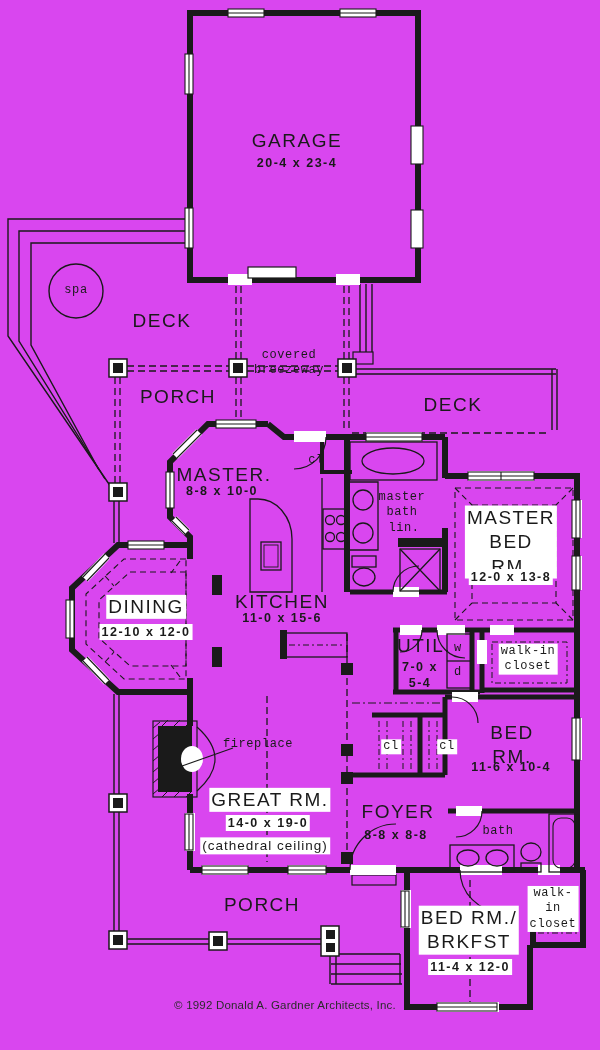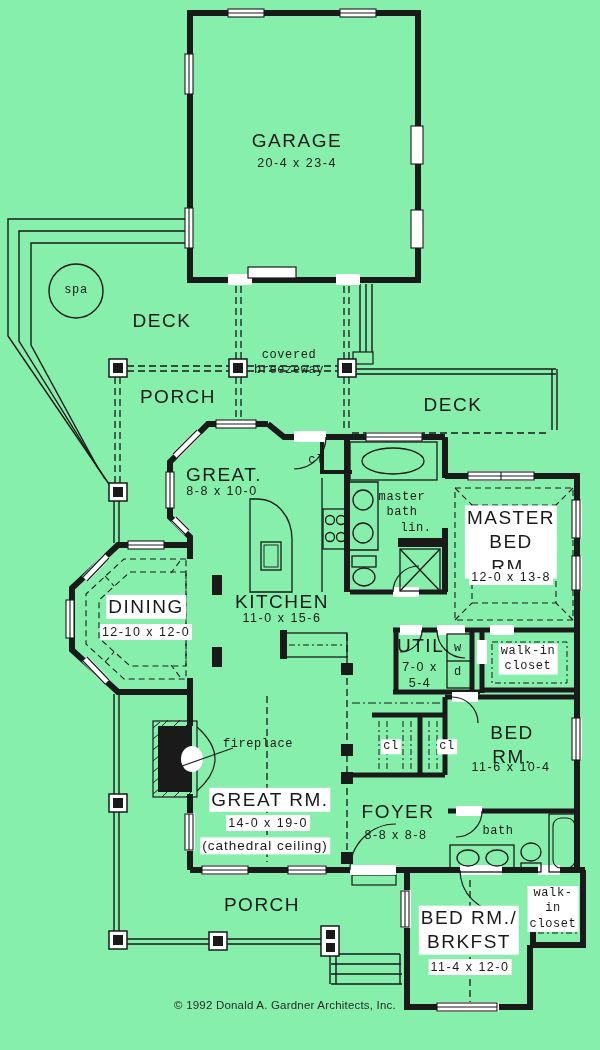--- a/index.html
+++ b/index.html
@@ -1,22 +1,22 @@
 <!DOCTYPE html>
 <html><head>
 <meta charset="utf-8">
 <style>
   html,body{margin:0;padding:0;background:#fff;}
-  .plan{position:relative;width:600px;height:1050px;background:#86efac;overflow:hidden;
+  .plan{position:relative;width:600px;height:1050px;background:#d946ef;overflow:hidden;
         font-family:"Liberation Sans", sans-serif;color:#1a1a1a;}
   .plan svg{position:absolute;left:0;top:0;}
   .lbl{position:absolute;transform:translate(-50%,-50%);text-align:center;
        white-space:pre-line;line-height:1.28;color:#1a1a1a;}
   .big{font-size:19px;letter-spacing:1.5px;}
-  .dims{font-size:12.5px;font-weight:normal;letter-spacing:1.5px;}
+  .dims{font-size:12.5px;font-weight:bold;letter-spacing:1.5px;}
   .small{font-size:12px;letter-spacing:0.6px;font-family:Liberation Mono, monospace;}
   .note{font-size:13.5px;letter-spacing:1px;text-align:right;}
   .copy{font-size:11.5px;letter-spacing:0.2px;color:#2b2b2b;margin-left:7px;}
   .bg{background:#ffffff;padding:0 2px;}
 </style>
 </head>
 <body>
 
 <div class="plan">
 
@@ -260,26 +260,26 @@
 </svg>
 
 <div class="lbl big" style="left:297px;top:141px">GARAGE</div>
 <div class="lbl dims" style="left:297px;top:163px">20-4 x 23-4</div>
 <div class="lbl small" style="left:76px;top:291px">spa</div>
 <div class="lbl big" style="left:162px;top:321px">DECK</div>
 <div class="lbl small" style="left:289px;top:363px">covered
 breezeway</div>
 <div class="lbl big" style="left:178px;top:397px">PORCH</div>
 <div class="lbl big" style="left:453px;top:405px">DECK</div>
-<div class="lbl big" style="left:224px;top:475px">GREAT.</div>
+<div class="lbl big" style="left:224px;top:475px">MASTER.</div>
 <div class="lbl dims" style="left:222px;top:491px">8-8 x 10-0</div>
 <div class="lbl small" style="left:316px;top:461px">cl</div>
 <div class="lbl small" style="left:402px;top:505px">master
 bath</div>
-<div class="lbl small" style="left:416px;top:529px">lin.</div>
+<div class="lbl small" style="left:404px;top:529px">lin.</div>
 <div class="lbl big bg" style="left:511px;top:542px">MASTER
 BED RM.</div>
 <div class="lbl dims bg" style="left:511px;top:577px">12-0 x 13-8</div>
 <div class="lbl big bg" style="left:146px;top:607px">DINING</div>
 <div class="lbl dims bg" style="left:146px;top:632px">12-10 x 12-0</div>
 <div class="lbl big" style="left:282px;top:602px">KITCHEN</div>
 <div class="lbl dims" style="left:282px;top:618px">11-0 x 15-6</div>
 <div class="lbl big" style="left:424px;top:646px">UTIL.</div>
 <div class="lbl dims" style="left:420px;top:675px">7-0 x
 5-4</div>

